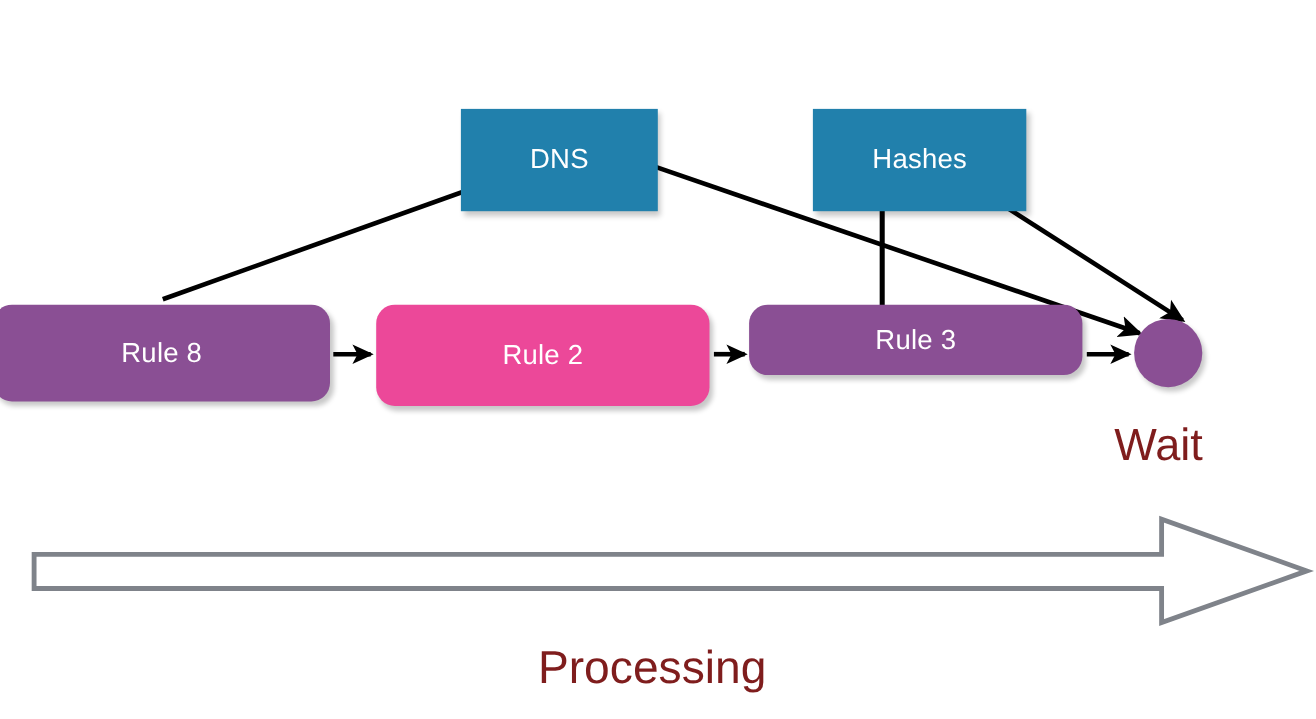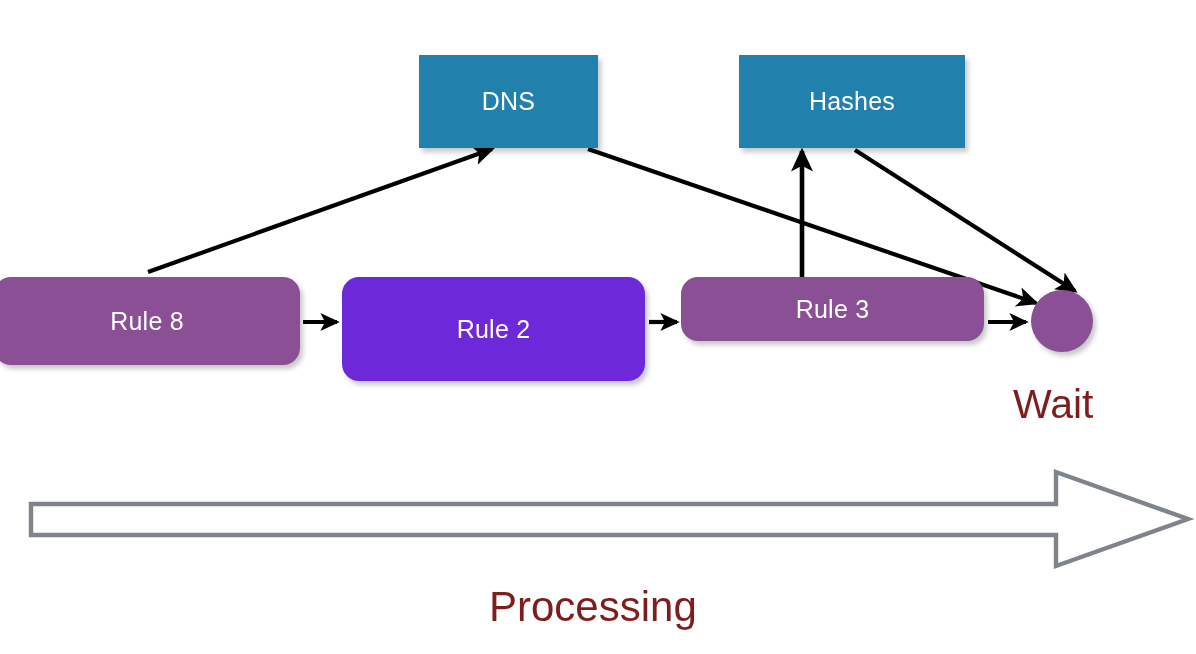--- a/index.html
+++ b/index.html
@@ -42,20 +42,21 @@
   .rule-node {
     border-radius: 17px;
     font-size: 25px;
     box-shadow: 3px 4px 5px rgba(0,0,0,0.22);
     letter-spacing: 0.2px;
   }
   .source-node {
     font-size: 25px;
     box-shadow: 3px 4px 5px rgba(0,0,0,0.22);
     letter-spacing: 0.2px;
+    margin-top: 44px;
   }
   .wait-node {
     position: absolute;
     border-radius: 50%;
     box-shadow: 3px 4px 5px rgba(0,0,0,0.22);
   }
   .plain-label {
     position: absolute;
     color: #7f1d1d;
     font-family: "Liberation Sans", sans-serif;
@@ -102,29 +103,29 @@
 
     <line x1="988" y1="322" x2="1026" y2="322" stroke="#000000" stroke-width="4.2" marker-end="url(#ah-small)"></line>
 
     <path d="M 31 504 L 1056 504 L 1056 472 L 1188 519 L 1056 566 L 1056 535 L 31 535 Z" fill="#ffffff" stroke="#7F838A" stroke-width="4.4" stroke-linejoin="miter"></path>
   </svg>
 
   <div class="node-box source-node" style="left:419px; top:55px; width:179px; height:93px; background:#2180AC;">
     <span>DNS</span>
   </div>
 
-  <div class="node-box source-node" style="left:739px; top:55px; width:226px; height:93px; background:#2180AC;">
+  <div class="node-box source-node" style="left:739px; top:55px; width:194px; height:93px; background:#2180AC;">
     <span>Hashes</span>
   </div>
 
   <div class="node-box rule-node" style="left:-6px; top:277px; width:306px; height:88px; background:#8A4F94;">
     <span>Rule 8</span>
   </div>
 
-  <div class="node-box rule-node" style="left:342px; top:277px; width:303px; height:104px; background:#6d28d9;">
+  <div class="node-box rule-node" style="left:342px; top:277px; width:303px; height:92px; background:#ec4899;">
     <span>Rule 2</span>
   </div>
 
   <div class="node-box rule-node" style="left:681px; top:277px; width:303px; height:64px; background:#8A4F94;">
     <span>Rule 3</span>
   </div>
 
   <div class="wait-node" style="left:1031px; top:290px; width:62px; height:62px; background:#8A4F94;"></div>
 
   <div class="plain-label" id="wait-label">Wait</div>

